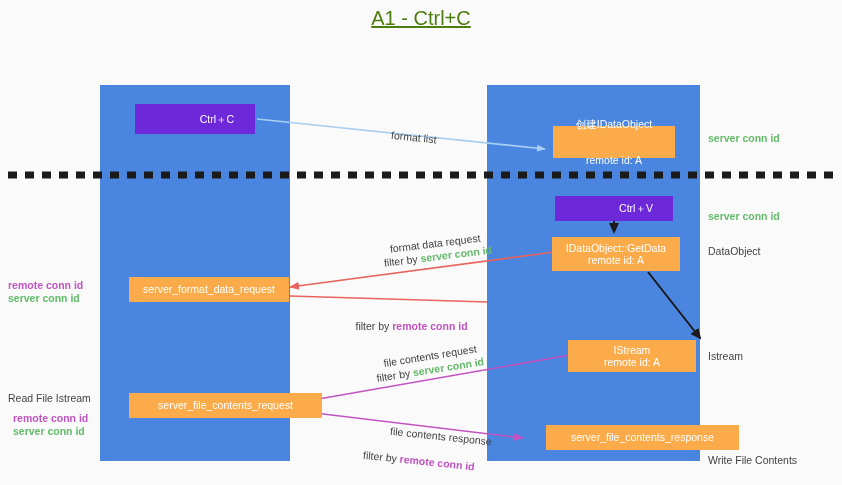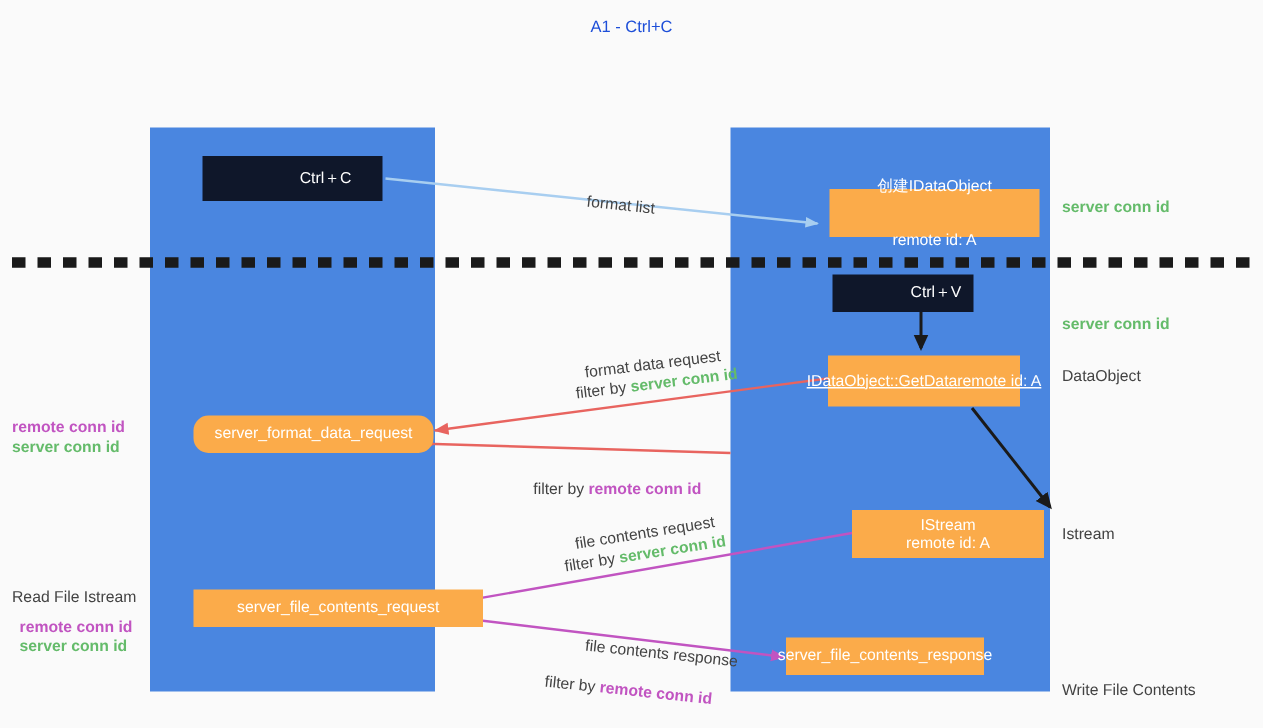--- a/index.html
+++ b/index.html
@@ -12,38 +12,38 @@
   }
   #stage{position:absolute;left:0;top:0;width:842px;height:485px;}
 
   .layer{position:absolute;left:0;top:0;width:842px;height:485px;}
   #svg-layer{z-index:2;pointer-events:none;}
   #box-layer{z-index:3;}
   #text-layer{z-index:4;}
 
   .title{
     position:absolute;left:0;top:8px;width:842px;
-    text-align:center;color:#1d4ed8;font-size:11px;line-height:20px;
+    text-align:center;color:#4d7c0f;font-size:20px;line-height:20px;text-decoration:underline;
   }
   .title div{white-space:pre;}
 
   .col-head{
     position:absolute;text-align:center;color:#434343;
     font-size:11.5px;line-height:13.5px;white-space:pre;
   }
 
   .node{
     position:absolute;
     display:flex;align-items:center;justify-content:center;
     text-align:center;color:#ffffff;
     font-size:10.5px;line-height:12.5px;
     box-sizing:border-box;
   }
   .node span{white-space:pre;display:block;}
-  .node.green{background:#0f172a;padding-left:44px;}
+  .node.green{background:#6d28d9;padding-left:44px;}
   .node.orange{background:#fbab4a;}
 
   .lbl{
     position:absolute;font-size:10.5px;line-height:13.5px;
     color:#434343;white-space:pre;
   }
   .lbl.green{color:#64bb6a;font-weight:bold;}
   .lbl.purple{color:#c154c1;font-weight:bold;}
   .lbl.dark{color:#434343;}
 
@@ -115,49 +115,49 @@
 
     <line x1="290" y1="410" x2="523" y2="438" stroke="#c154c1" stroke-width="1.6" marker-start="url(#ah-purple)" marker-end="url(#ah-purple)"></line>
   </svg>
 
   <div id="box-layer" class="layer" style="pointer-events:none;">
 
     <div class="node green" style="left:135px;top:104px;width:120px;height:30px;pointer-events:auto;">
       <span>Ctrl＋C</span>
     </div>
 
-    <div class="node orange" style="left:553px;top:126px;width:140px;height:32px;flex-direction:column;pointer-events:auto;gap:24px;">
+    <div class="node orange" style="left:553px;top:126px;width:122px;height:32px;flex-direction:column;pointer-events:auto;gap:24px;">
       <span>创建IDataObject</span>
       <span>remote id: A</span>
     </div>
 
-    <div class="node green" style="left:555px;top:183px;width:94px;height:25px;pointer-events:auto;">
+    <div class="node green" style="left:555px;top:196px;width:118px;height:25px;pointer-events:auto;">
       <span>Ctrl＋V</span>
     </div>
 
-    <div class="node orange" style="left:552px;top:237px;width:128px;height:34px;flex-direction:row;pointer-events:auto;text-decoration:underline;">
+    <div class="node orange" style="left:552px;top:237px;width:128px;height:34px;flex-direction:column;pointer-events:auto;">
       <span>IDataObject::GetData</span>
       <span>remote id: A</span>
     </div>
 
     <div class="node orange" style="left:568px;top:340px;width:128px;height:32px;flex-direction:column;pointer-events:auto;">
       <span>IStream</span>
       <span>remote id: A</span>
     </div>
 
-    <div class="node orange" style="left:129px;top:277px;width:160px;height:25px;pointer-events:auto;border-radius:10px;">
+    <div class="node orange" style="left:129px;top:277px;width:160px;height:25px;pointer-events:auto;">
       <span>server_format_data_request</span>
     </div>
 
 
     <div class="node orange" style="left:129px;top:393px;width:193px;height:25px;pointer-events:auto;">
       <span>server_file_contents_request</span>
     </div>
 
-    <div class="node orange" style="left:524px;top:425px;width:132px;height:25px;pointer-events:auto;text-align:center;">
+    <div class="node orange" style="left:546px;top:425px;width:193px;height:25px;pointer-events:auto;text-align:center;">
       <span>server_file_contents_response</span>
     </div>
   </div>
 
   <div id="text-layer" class="layer" style="pointer-events:none;">
 
     <div class="rot" style="left:376px;top:112px;transform:rotate(6deg);">
       <span>format list</span>
     </div>
 

